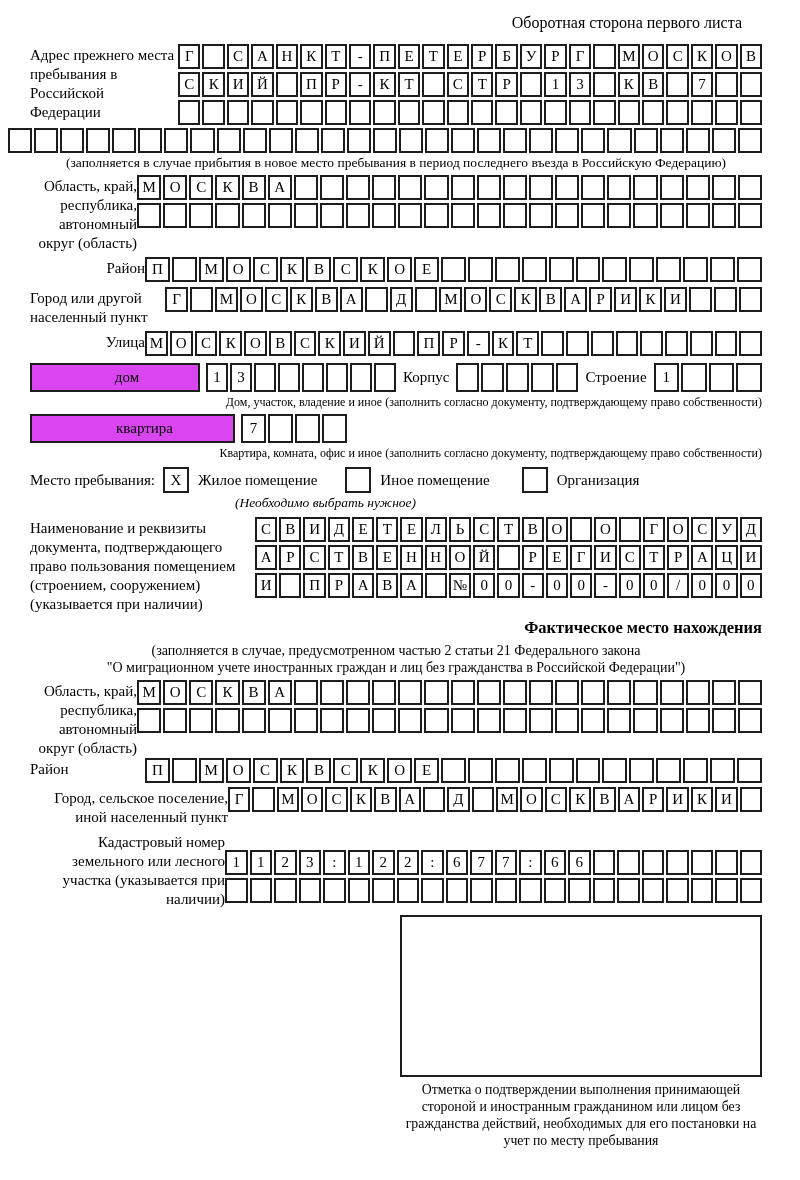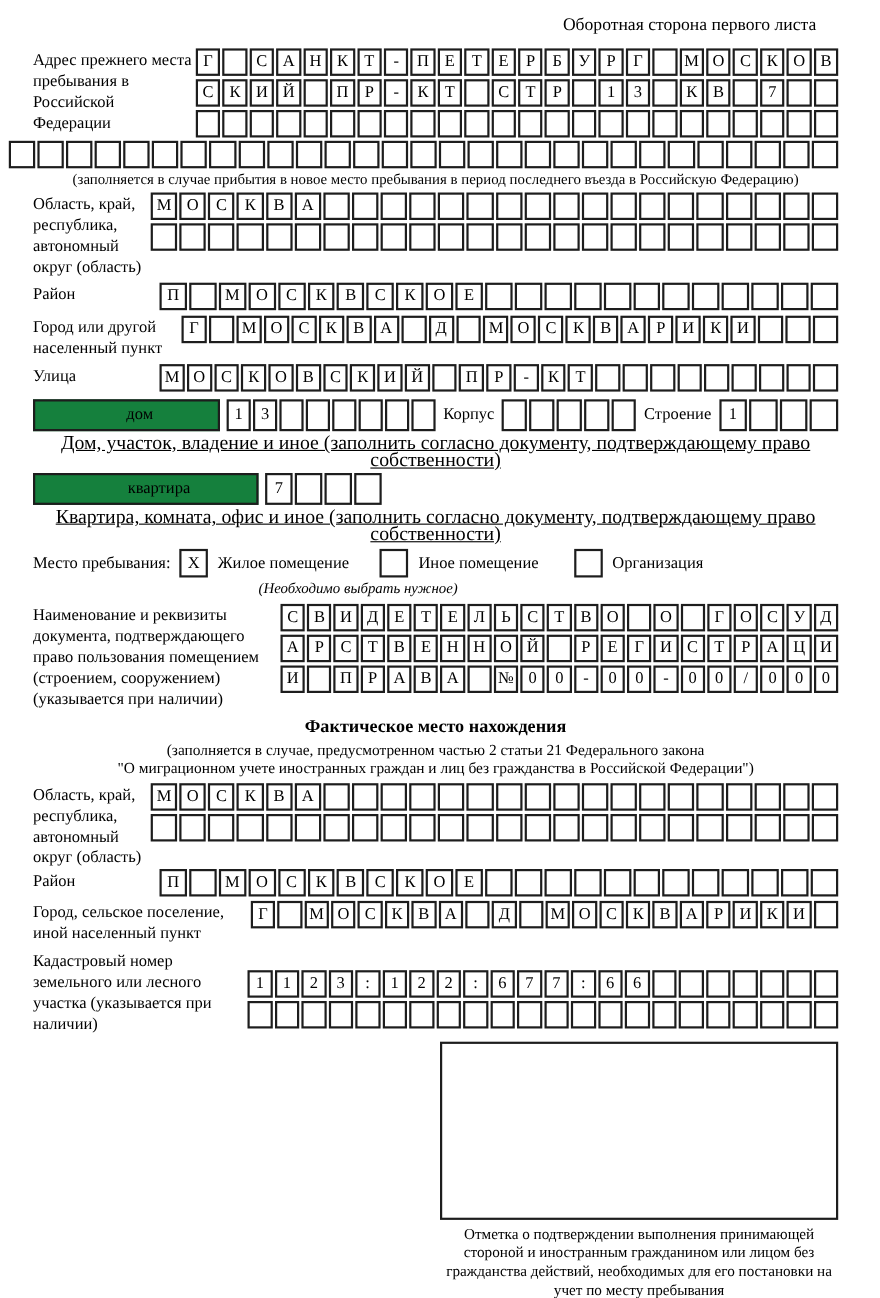--- a/index.html
+++ b/index.html
@@ -20,35 +20,35 @@
   .boxrow { display:flex; gap:2px; flex:1 1 auto; min-width:0; }
   .cell {
     flex:1 0 0; height:25px;
     border:2px solid #1d1d1d;
     display:flex; align-items:center; justify-content:center;
     font-size:15px; line-height:1; background:#fff;
   }
   .fullrow { margin-left:-22px; width:calc(100% + 22px); margin-top:3px; }
 
   .caption { font-size:13.5px; line-height:16px; text-align:center; margin-top:2px; }
-  .caption-left { font-size:18px; line-height:16px; text-align:center; margin-top:2px;text-decoration:underline; }
+  .caption-left { font-size:12px; line-height:16px; text-align:right; margin-top:2px; }
 
   .sec-title { text-align:center; font-weight:bold; font-size:16.5px; margin-top:3px; line-height:20px; }
 
-  .mt4 { margin-top:4px; } .mt5 { margin-top:5px; } .mt6 { margin-top:6px; }
+  .mt4 { margin-top:4px;text-align:right; } .mt5 { margin-top:5px; } .mt6 { margin-top:6px; }
   .mt7 { margin-top:7px; } .mt12 { margin-top:12px; }
 
   .w148 { width:148px; } .w107 { width:107px; } .w115 { width:115px; }
   .w135 { width:135px; } .w122 { width:198px; } .w195 { width:195px; }
   .w225 { width:225px; }
 
   .widebox {
     border:2px solid #1d1d1d; height:29px;
     display:flex; align-items:center; justify-content:center;
-    font-size:15px; flex:0 0 auto; background:#15803d;padding-left:24px;
+    font-size:15px; flex:0 0 auto; background:#d946ef;padding-left:24px;
   }
   .inline-label { font-size:15px; line-height:29px; flex:0 0 auto; padding:0 7px;text-align:center; }
   .bigcell-row { display:flex; gap:2px; flex:0 0 auto; }
   .bigrow .cell { height:29px; }
 
   .mesto-row { display:flex; align-items:center; font-size:15px; margin-top:6px; }
   .checkcell {
     width:26px; height:26px; border:2px solid #1d1d1d; flex:0 0 auto;
     display:flex; align-items:center; justify-content:center; font-size:15px;
   }

